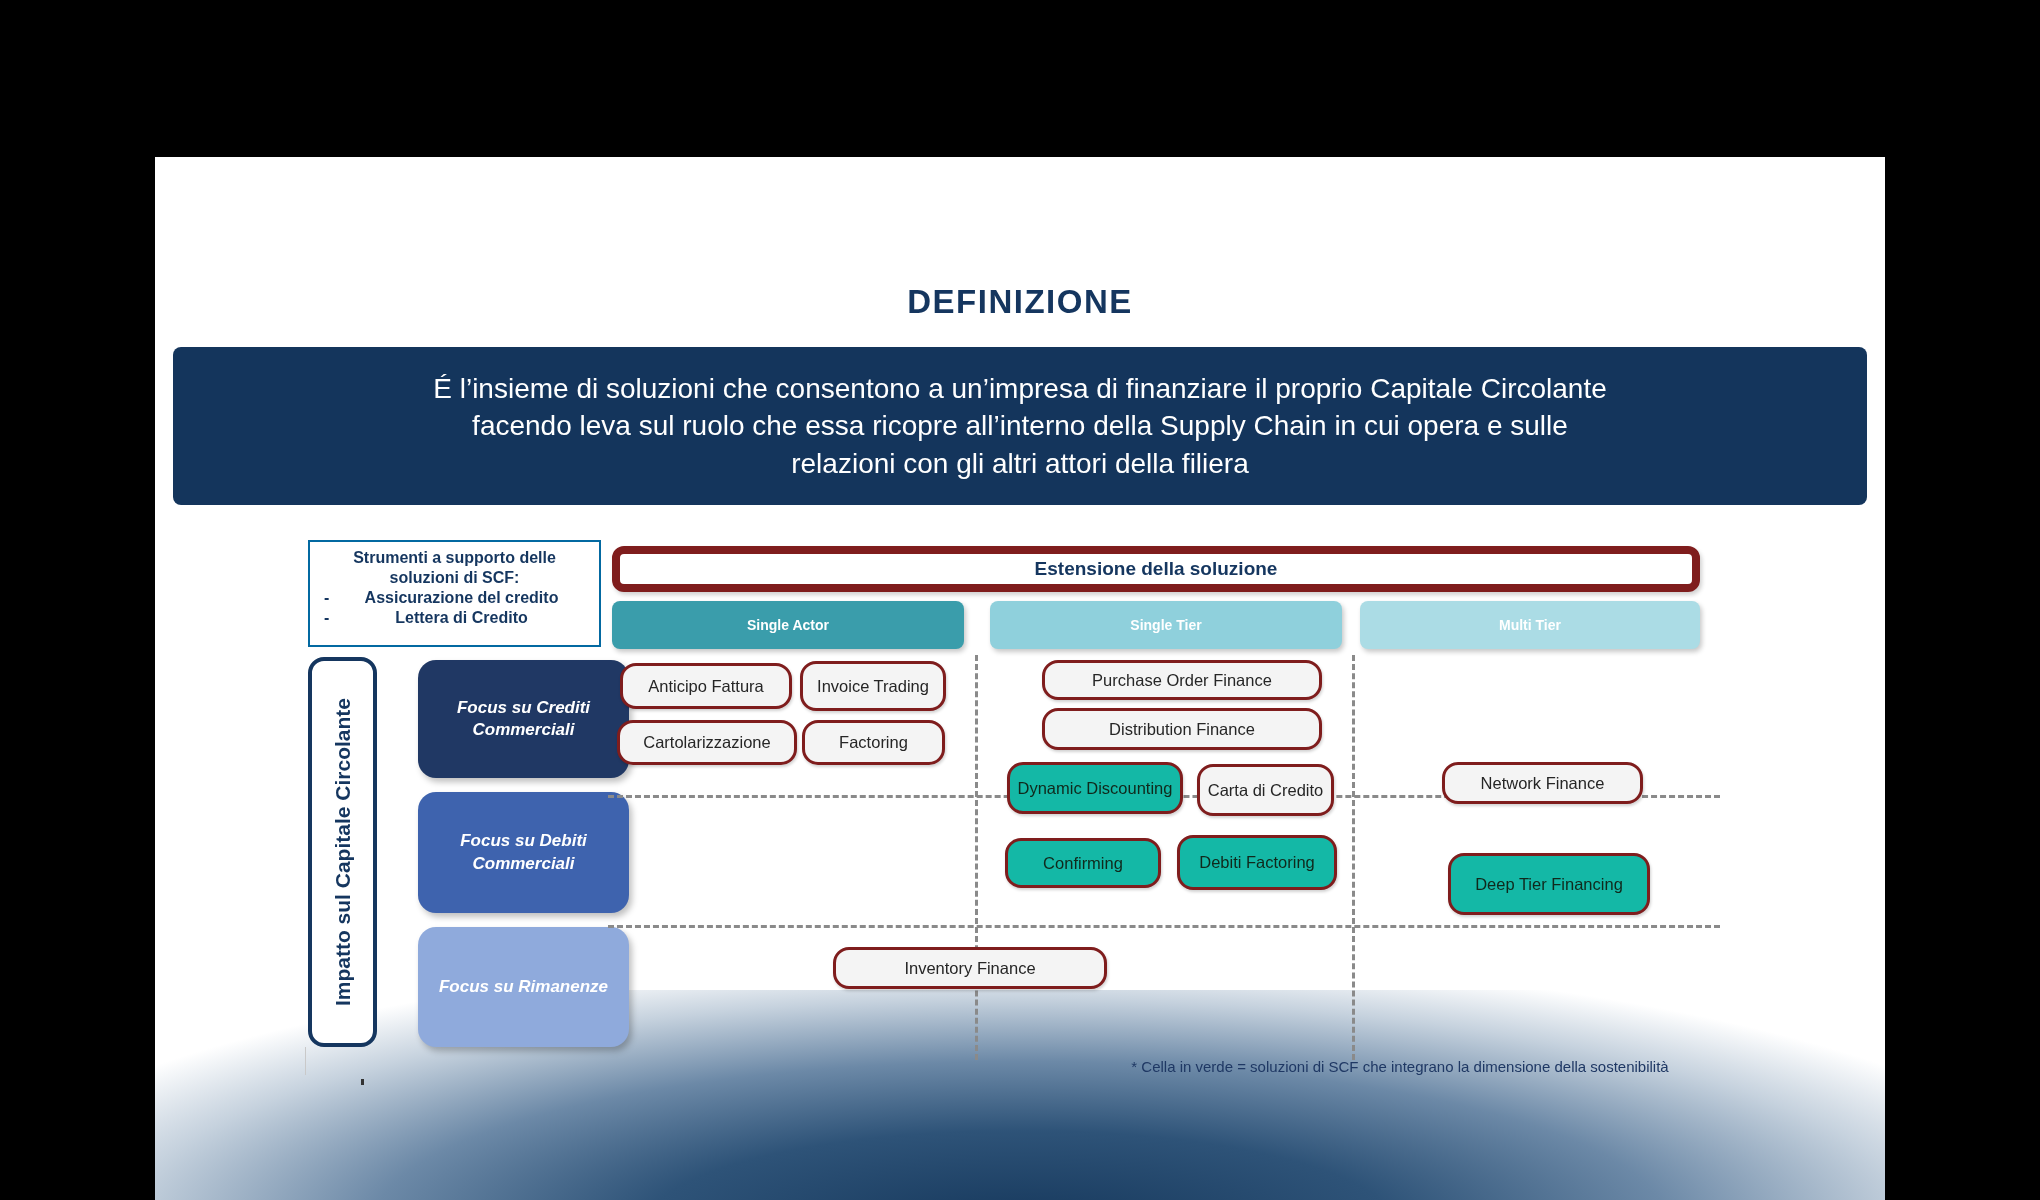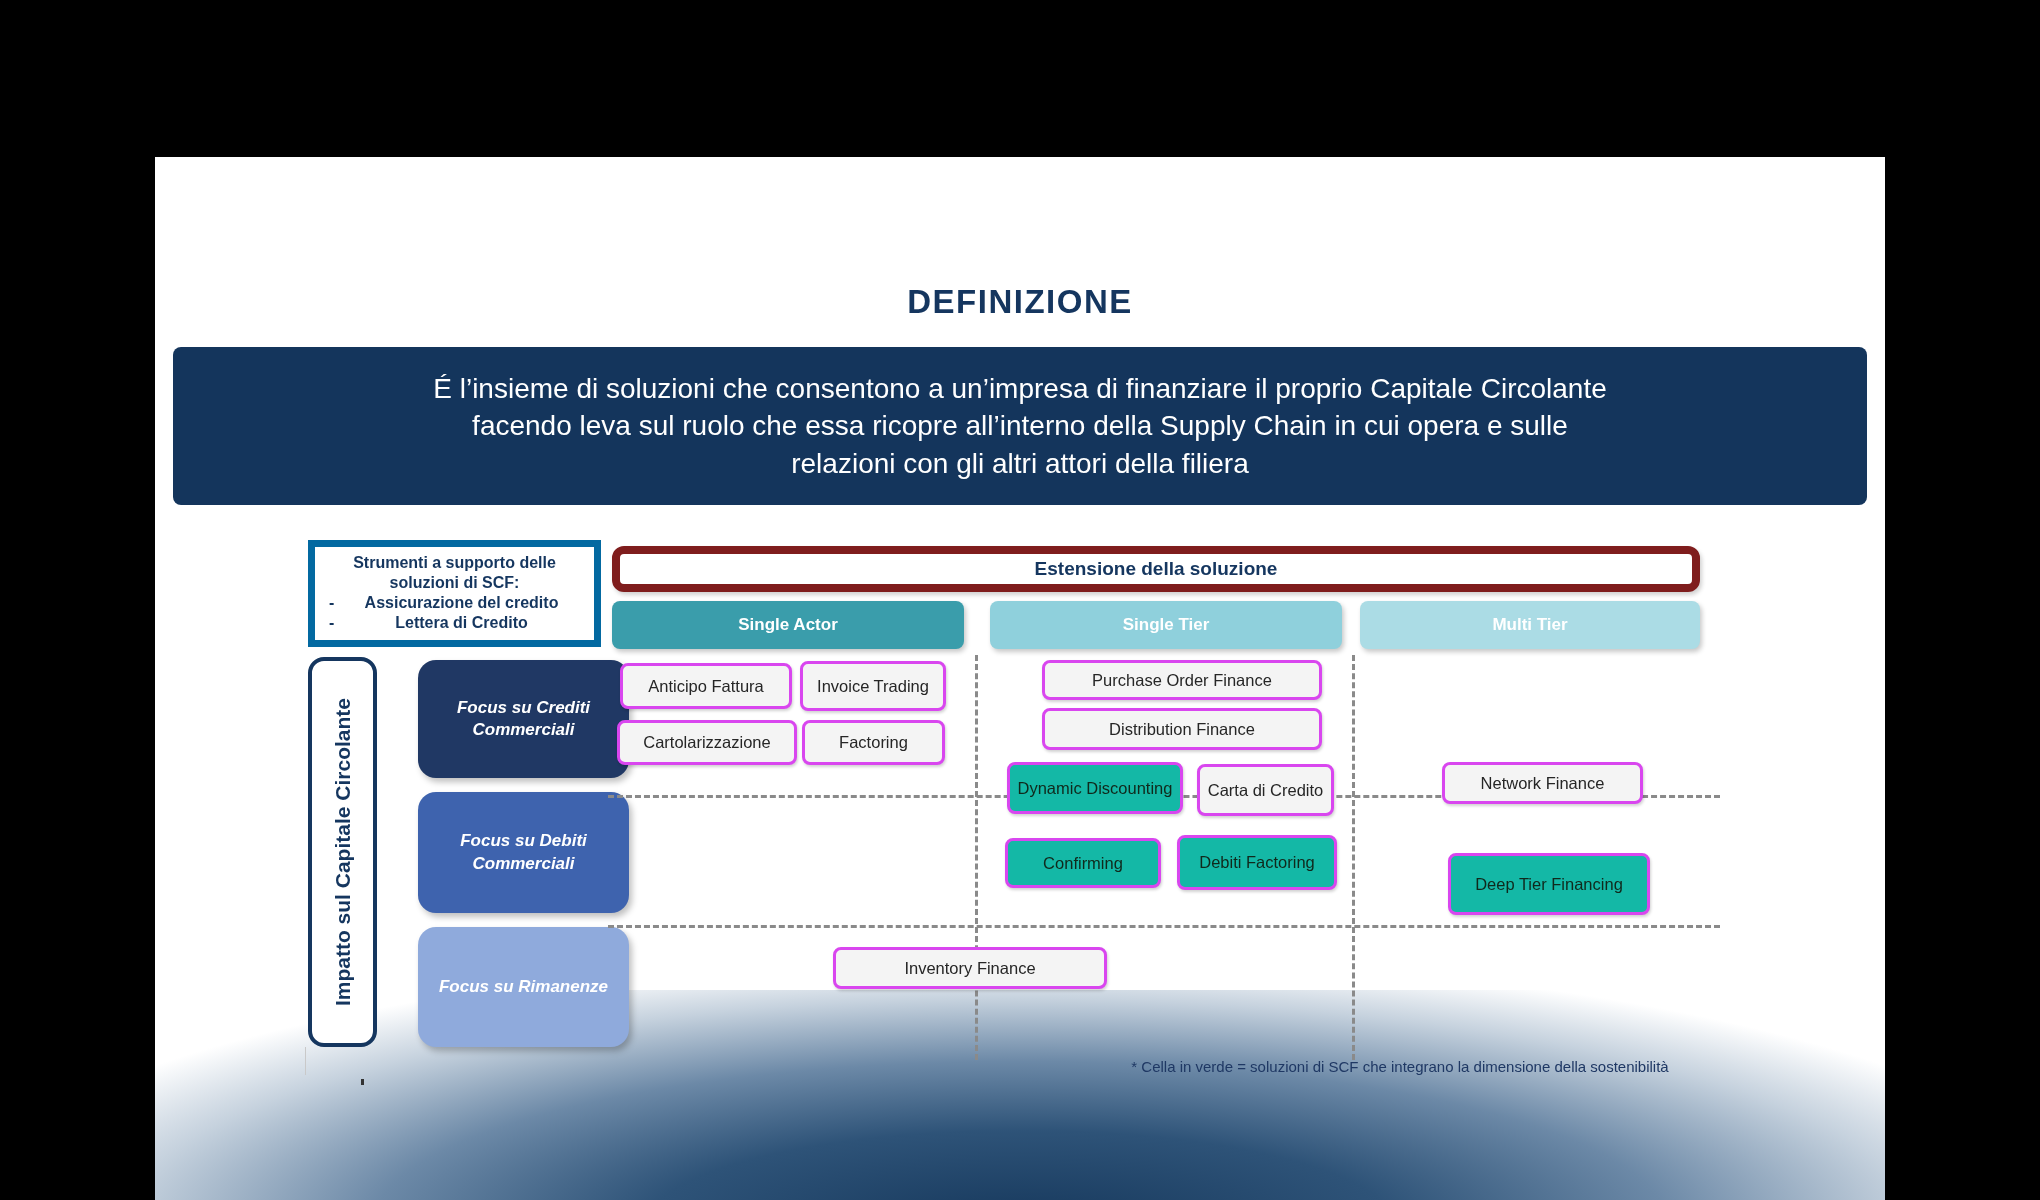--- a/index.html
+++ b/index.html
@@ -17,35 +17,35 @@
   #page-title { left: 155px; top: 283px; width: 1730px; text-align: center;
     font-size: 33px; font-weight: bold; letter-spacing: 1.5px; color: #15365F; }
 
   
   #intro-box { left: 173px; top: 347px; width: 1694px; height: 158px; background: #14355C;
     border-radius: 8px; color: #ffffff; display: flex; flex-direction: column;
     justify-content: center; align-items: center; font-size: 28px; line-height: 1.33; font-weight: 400; }
 
   
   #support-box { left: 308px; top: 540px; width: 293px; height: 107px; background: #fff;
-    border: 7px solid #0369a1; color: #15365F; font-weight: bold; font-size: 16px;
+    border: 2px solid #0369a1; color: #15365F; font-weight: bold; font-size: 16px;
     padding: 6px 8px 4px 8px; line-height: 1.25; }
   #support-box .sup-title { text-align: center; }
   .sup-item { position: relative; text-align: center; padding-left: 14px; }
   .sup-item .dash { position: absolute; left: 6px; top: 0; font-weight: bold; }
 
   
   #extension-header { left: 612px; top: 546px; width: 1088px; height: 46px; background: #fff;
     border: 8px solid #7f1d1d; border-radius: 12px; display: flex; align-items: center;
     justify-content: center; font-size: 19px; font-weight: bold; color: #15365F;
     box-shadow: 2px 3px 4px rgba(0,0,0,0.18); }
 
   
   .col-pill { top: 601px; height: 48px; border-radius: 8px; display: flex; align-items: center;
-    justify-content: center; color: #ffffff; font-weight: bold; font-size: 17px;
+    justify-content: center; color: #ffffff; font-weight: bold; font-size: 14px;
     box-shadow: 2px 3px 5px rgba(0,0,0,0.22); }
   #col-single-actor { left: 612px; width: 352px; background: #3A9DAB; }
   #col-single-tier  { left: 990px; width: 352px; background: #8FD0DC; }
   #col-multi-tier   { left: 1360px; width: 340px; background: #ABDCE5; }
 
   
   #vertical-axis { left: 308px; top: 657px; width: 69px; height: 390px; background: #fff;
     border: 4px solid #15365F; border-radius: 16px; display: flex; align-items: center;
     justify-content: center; }
   #vertical-axis span { writing-mode: vertical-rl; transform: rotate(180deg);
@@ -62,21 +62,21 @@
 
   
   .dash-h { height: 0; border-top: 3px dashed #8a8a8a; z-index: 1; }
   .dash-v { width: 0; border-left: 3px dashed #8a8a8a; z-index: 1; }
   #dash-h1 { left: 608px; top: 795px; width: 1112px; }
   #dash-h2 { left: 608px; top: 925px; width: 1112px; }
   #dash-v1 { left: 975px; top: 655px; height: 405px; }
   #dash-v2 { left: 1352px; top: 655px; height: 405px; }
 
   
-  .cell { border: 3px solid #d946ef; border-radius: 8px; background: #F4F4F4; color: #262626;
+  .cell { border: 3px solid #7f1d1d; border-radius: 16px; background: #F4F4F4; color: #262626;
     display: flex; align-items: center; justify-content: center; text-align: center;
     font-size: 16.5px; line-height: 1.15; z-index: 2; box-shadow: 1px 2px 3px rgba(0,0,0,0.18);
     padding: 2px 6px; }
   .cell.green { background: #14b8a6; color: #10291c; }
 
   #cell-anticipo   { left: 620px;  top: 663px; width: 172px; height: 46px; }
   #cell-invoice    { left: 800px;  top: 661px; width: 146px; height: 50px; }
   #cell-cartolar   { left: 617px;  top: 720px; width: 180px; height: 45px; }
   #cell-factoring  { left: 802px;  top: 720px; width: 143px; height: 45px; }
   #cell-pof        { left: 1042px; top: 660px; width: 280px; height: 40px; }

